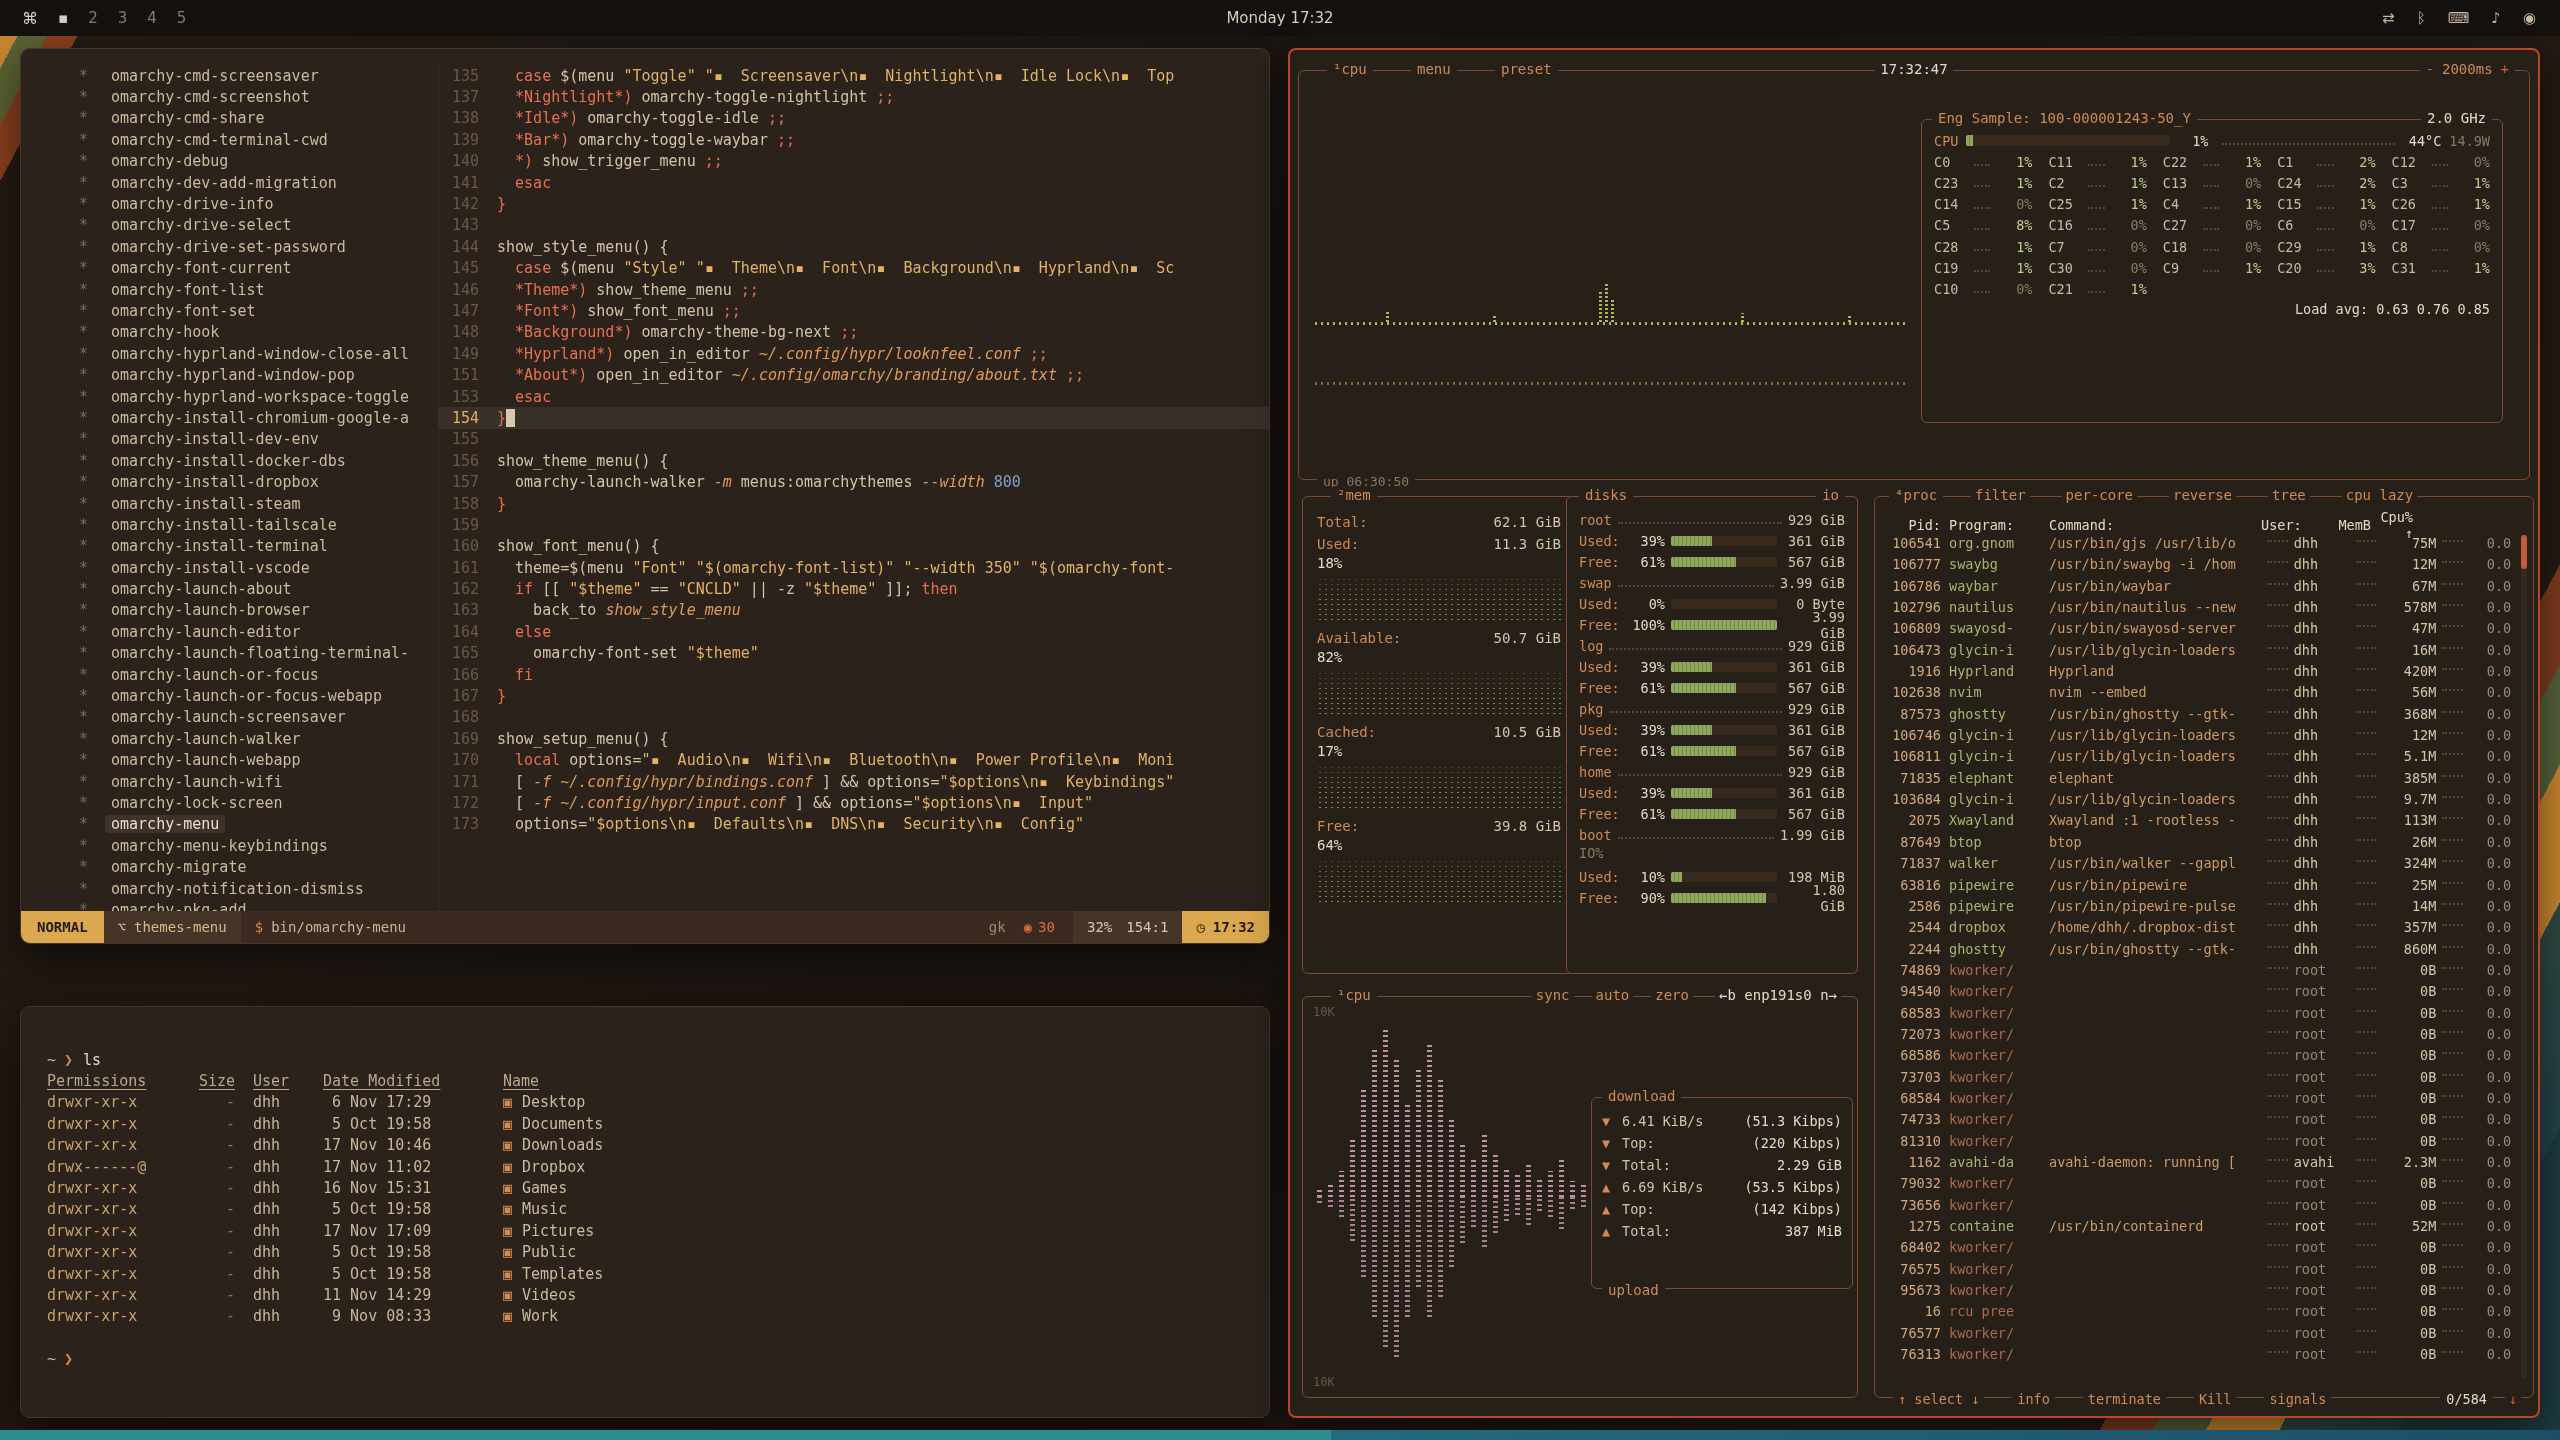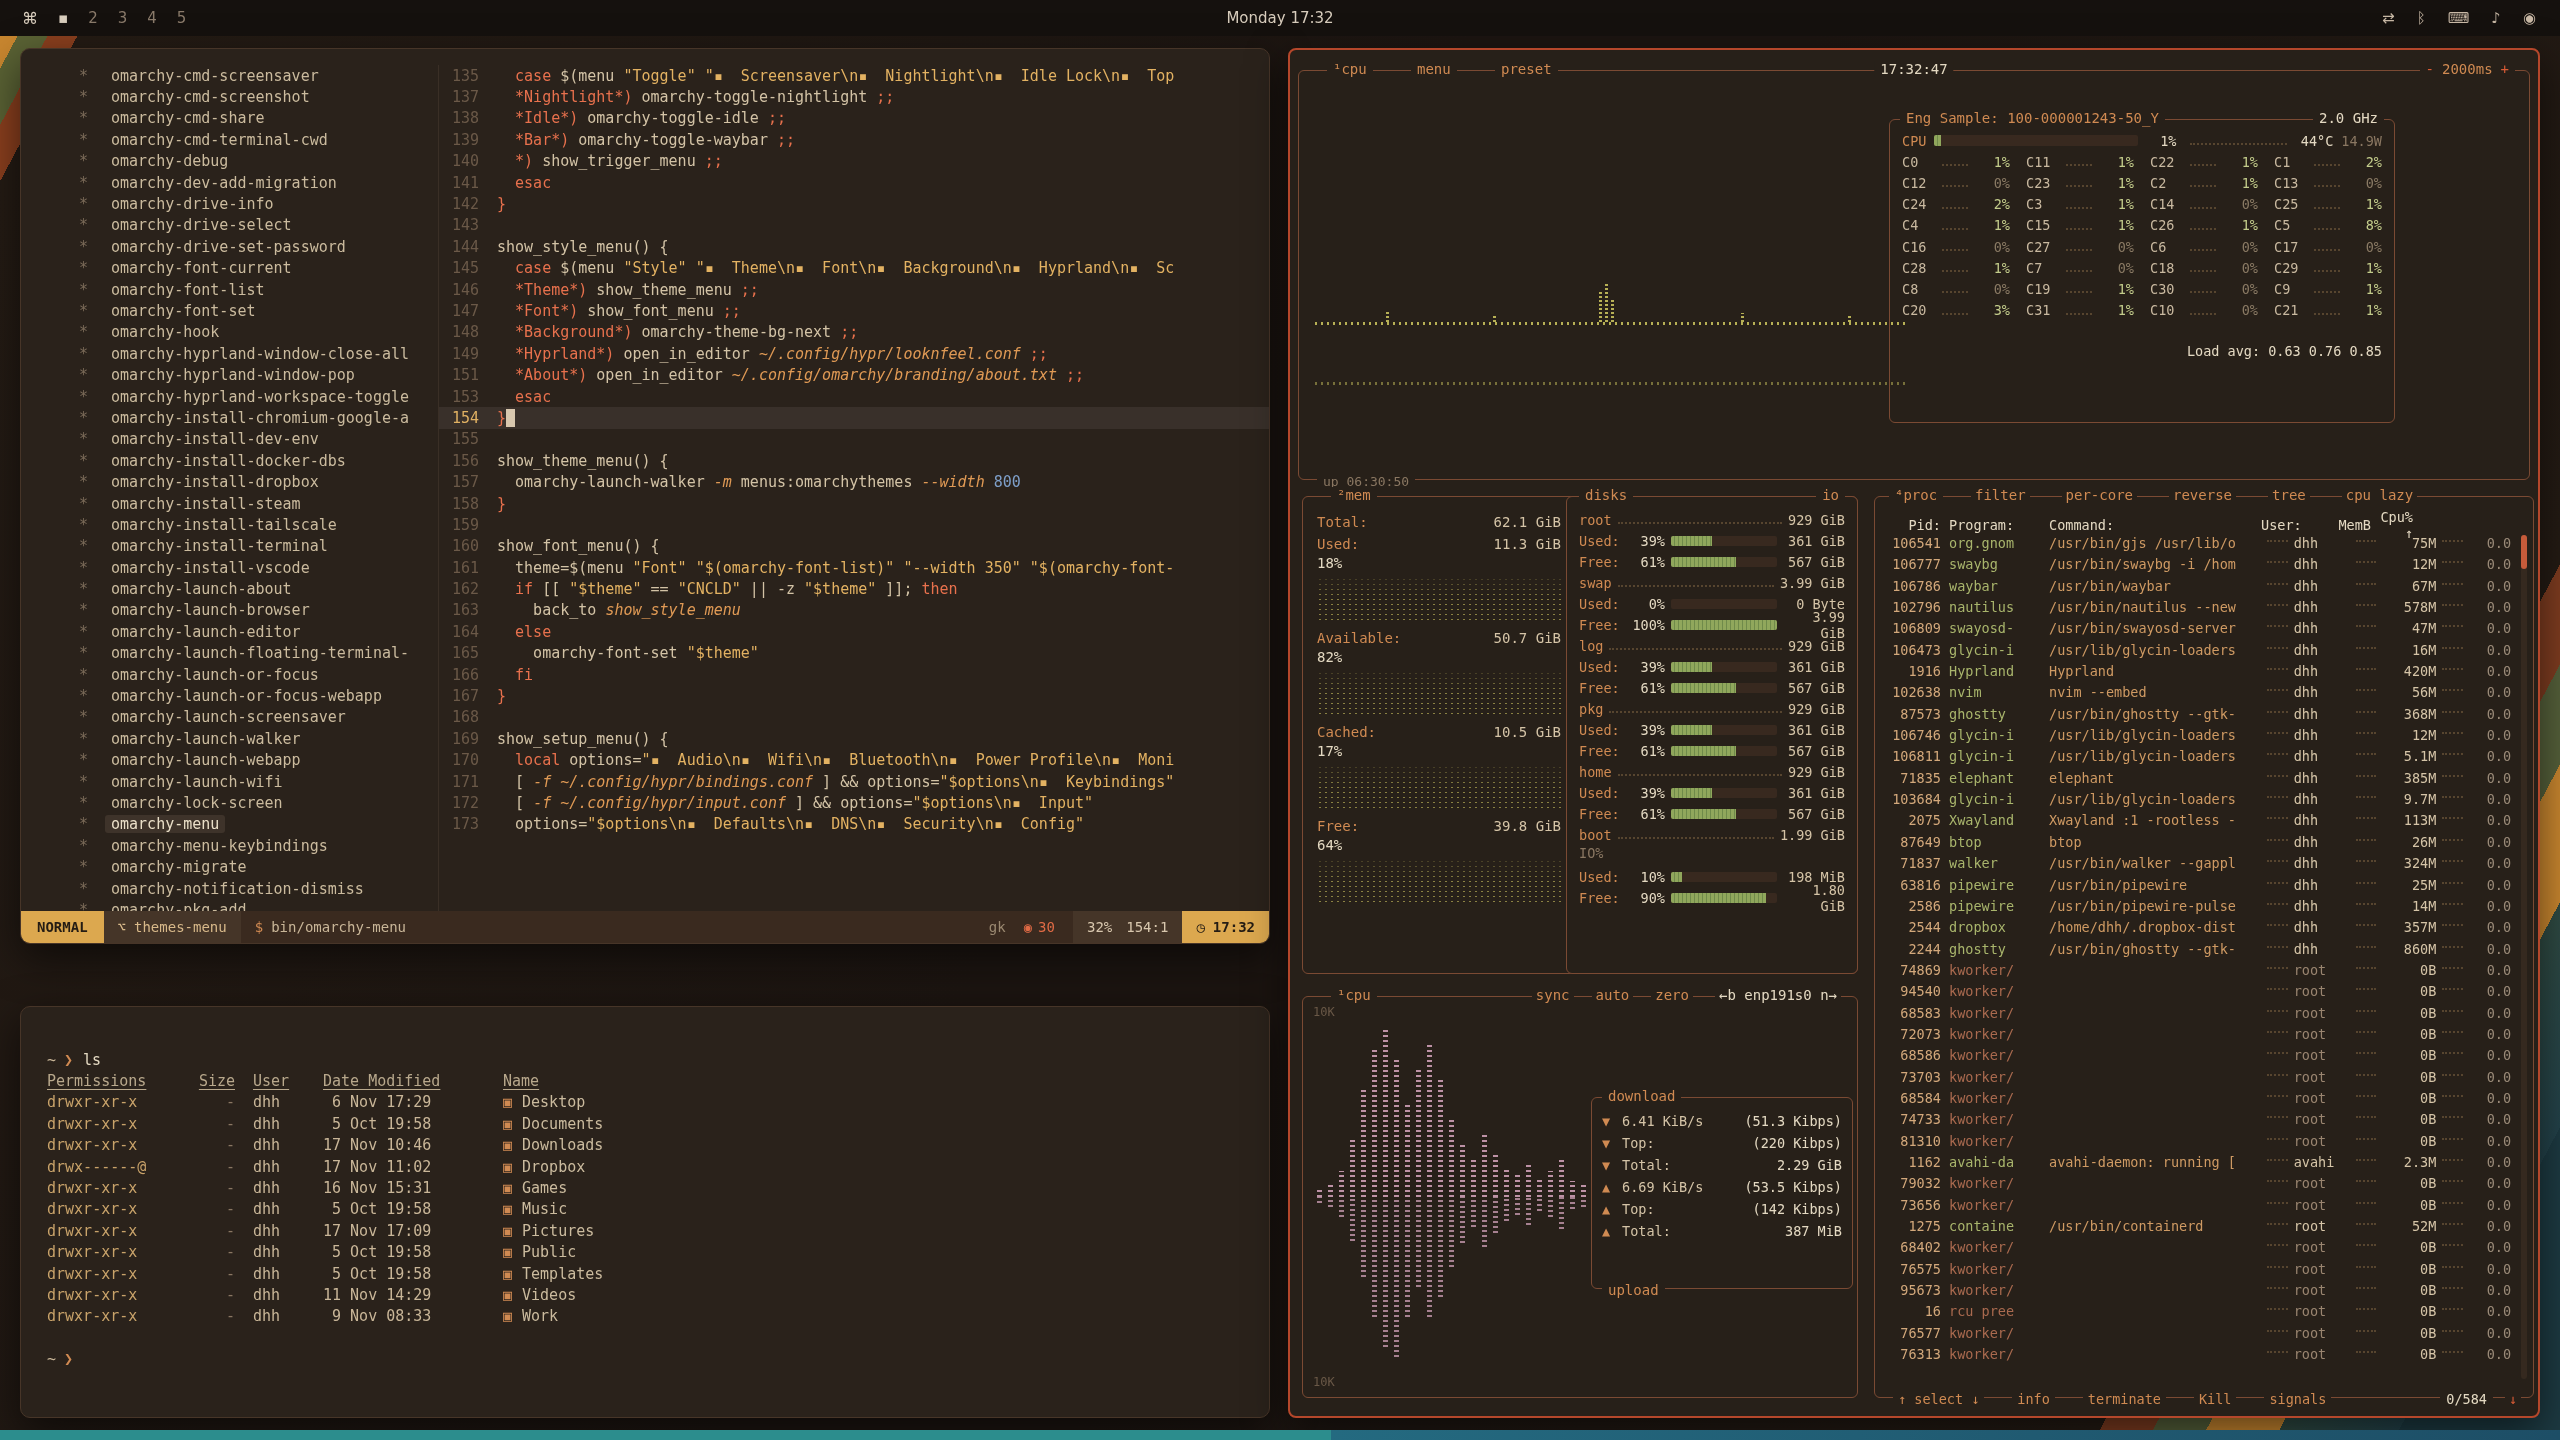--- a/index.html
+++ b/index.html
@@ -95,31 +95,31 @@
   .cpu-box{left:8px;top:20px;width:1232px;height:410px}
   .hl-title{left:28px}.hl-menu{left:112px}.hl-preset{left:196px}
   .hl-time{left:50%;transform:translateX(-50%);color:#e4d9c2}
   .hl-int{right:14px;display:flex;gap:8px}
   .hl-int .pm{color:var(--red)}
   .cpu-graph{position:absolute;left:16px;top:60px;width:592px;height:330px}
   .cpu-dotline{position:absolute;left:0;right:0;height:3px;
     background-image:repeating-linear-gradient(90deg,#b7b055 0 2px,transparent 2px 6px)}
   .cpu-dotline.l1{top:58%}.cpu-dotline.l2{top:76%;opacity:.55}
   .cpu-spike{position:absolute;width:3px;background-image:repeating-linear-gradient(to top,#b7b055 0 2px,transparent 2px 4px)}
-  .cpu-inner{position:absolute;left:590px;top:48px;width:506px;height:304px;border:1px solid var(--bord);
+  .cpu-inner{position:absolute;left:622px;top:48px;width:582px;height:304px;border:1px solid var(--bord);
     border-radius:6px;padding:10px 12px 13px;font-size:13.5px}
   .ci-model{left:10px}.ci-freq{right:10px;color:#e4d9c2}
   .cpu-sum{display:flex;align-items:center;height:21.2px;gap:8px;white-space:pre}
   .cpu-lbl{color:var(--orange)}
   .cpu-meter{width:204px;height:11px;background:#38291f;border-radius:2px;overflow:hidden;position:relative}
   .cpu-meter i{position:absolute;left:0;top:0;bottom:0;width:3%;
     background:repeating-linear-gradient(90deg,#90a75c 0 3px,#6f8a4a 3px 4px)}
   .cpu-pct{width:30px;text-align:right;color:#e4d9c2}
   .cpu-temp{color:#e4d9c2}.cpu-pow{color:var(--dim)}
-  .cpu-grid{display:grid;grid-template-columns:1fr 1fr 1fr 1fr;column-gap:16px}
+  .cpu-grid{display:grid;grid-template-columns:1fr 1fr 1fr 1fr 1fr;column-gap:16px}
   .core-cell{display:flex;align-items:center;height:21.2px}
   .core-n{width:34px;color:#c9b9a0}
   .core-p{width:36px;text-align:right;color:#c3cc8b}
   .core-p.zero{color:#8a7a64}
   .lead{flex:1;margin:0 6px;border-bottom:2px dotted #57452f;height:9px}
   .load{text-align:right;color:#e4d9c2;margin-top:1px}
   .uptime{position:absolute;bottom:-10px;left:18px;background:var(--btopwin);padding:0 6px;color:var(--dim);font-size:13px}
 
   .mem-box{left:12px;top:446px;width:556px;height:478px}
   .mem-col{position:absolute;left:14px;top:14px;width:244px;font-size:14px}

